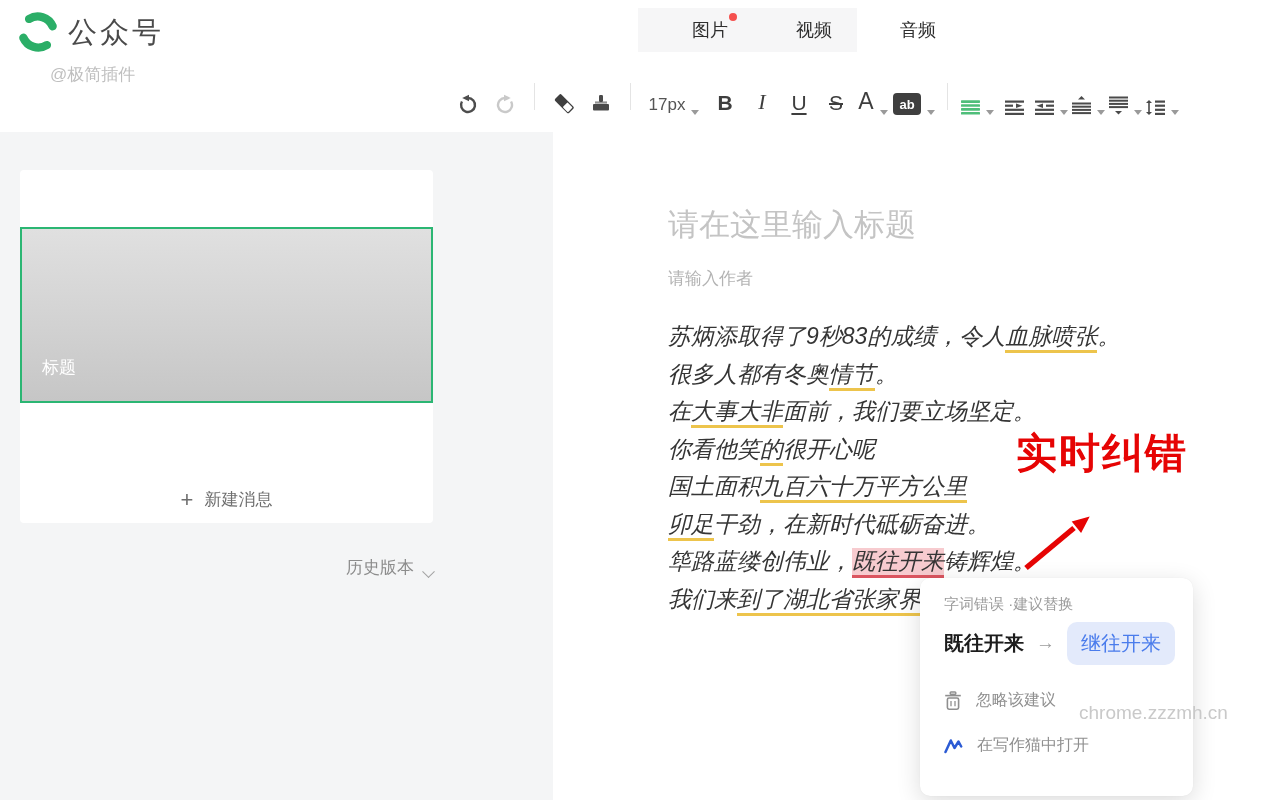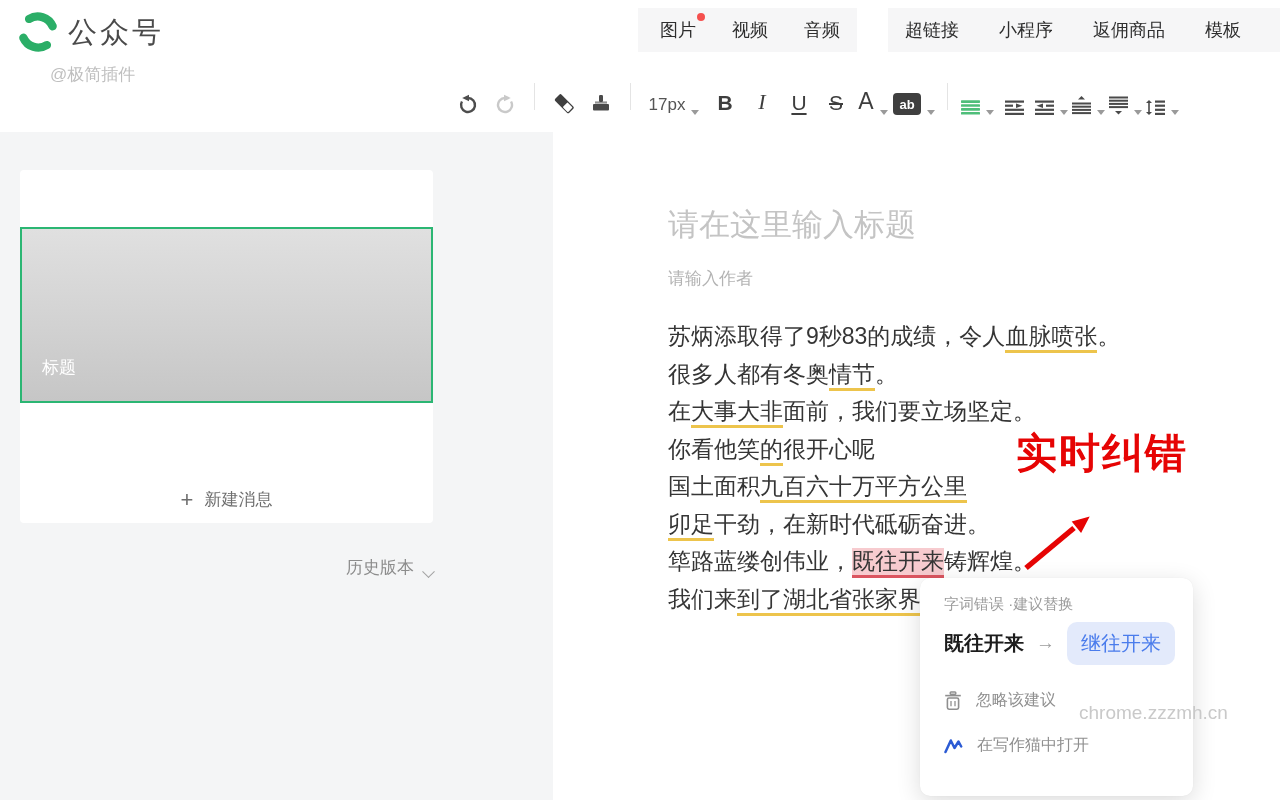--- a/index.html
+++ b/index.html
@@ -12,21 +12,21 @@
 
   
   .header { position:absolute; left:0; top:0; width:1280px; height:60px; background:#fff; }
   .logo { position:absolute; left:15px; top:9px; width:46px; height:46px; }
   .brand { position:absolute; left:68px; top:13px; font-size:29px; color:#4a4a4a; letter-spacing:3px; }
   .plugin-wm { position:absolute; left:50px; top:63px; font-size:17px; color:#bfbfbf; z-index:5; }
 
   .tab-group { position:absolute; top:8px; height:44px; background:#f6f6f7; display:flex; align-items:center; }
   .tab-group.media  { left:638px; width:219px; padding:0 22px; gap:36px; }
   .tab-group.insert { left:888px; width:392px; padding:0 17px; gap:40px; }
-  .tab { position:relative; font-size:18px; color:#2e2e2e; cursor:pointer; white-space:nowrap; }
+  .tab { position:relative; font-size:18px; color:#2e2e2e; cursor:pointer; white-space:nowrap;margin-left:32px; }
   .dot { position:absolute; top:-5px; right:-9px; width:8px; height:8px; border-radius:50%; background:#f5504e; }
 
   
   .toolbar { position:absolute; left:451px; top:60px; width:829px; height:72px;
              display:flex; align-items:center; gap:3px; overflow:hidden; background:#fff; }
   .tool { display:flex; align-items:flex-end; justify-content:center; min-width:34px; height:38px;
           color:#3f3f3f; cursor:pointer; flex:none; }
   .tool svg { display:block; }
   .sep { width:1px; height:27px; background:#e4e4e4; margin:0 9px; flex:none; }
   .caret { width:0; height:0; border-left:4px solid transparent; border-right:4px solid transparent;
@@ -54,21 +54,21 @@
   .history { position:absolute; left:20px; top:424px; width:413px; display:flex; justify-content:flex-end;
              align-items:flex-end; font-size:17px; color:#8c8c8c; cursor:pointer; }
   .chev { width:9px; height:9px; border-right:1.7px solid #a3a3a3; border-bottom:1.7px solid #a3a3a3;
           transform:rotate(45deg) translate(-2px,-2px); margin-left:10px; display:inline-block; }
 
   
   .editor { position:absolute; left:553px; top:132px; width:727px; height:668px; background:#fff; }
   .title-ph { position:absolute; left:115px; top:72px; font-size:31px; color:#c4c4c4; }
   .author-ph { position:absolute; left:115px; top:135px; font-size:17px; color:#b3b3b3; }
   .editor-body { position:absolute; left:115px; top:186px; width:560px; }
-  .editor-body p { font-size:23px; line-height:37.5px; color:#353535; white-space:nowrap; }
+  .editor-body p { font-size:23px; line-height:37.5px; color:#353535; white-space:nowrap;font-style:italic; }
   .mark-yellow { border-bottom:3px solid #edc44c; padding-bottom:1px; }
   .mark-error  { background:#f7cbcf; border-bottom:3px solid #db5560; padding-bottom:1px; }
 
   
   .annotation { position:absolute; left:1016px; top:426px; font-size:41px; font-weight:bold;
                 color:#e60404; letter-spacing:2px; z-index:6; white-space:nowrap; }
   .annotation-arrow { position:absolute; left:1016px; top:500px; z-index:6; }
 
   
   .popup { position:absolute; left:920px; top:578px; width:273px; height:218px; background:#fff;
@@ -104,26 +104,20 @@
 
     <div class="tab-group media">
       <div class="tab">
         <span>图片</span>
         <span class="dot"></span>
       </div>
       <div class="tab">视频</div>
       <div class="tab">音频</div>
     </div>
 
-    <div class="tab-group insert">
-      <div class="tab">超链接</div>
-      <div class="tab">小程序</div>
-      <div class="tab">返佣商品</div>
-      <div class="tab">模板</div>
-    </div>
   </div>
 
   <div class="toolbar">
     <div class="tool">
       <svg width="22" height="22" viewBox="0 0 22 22">
         <path d="M4.94 8.5 A7 7 0 1 0 11 5" fill="none" stroke="#4d4d4d" stroke-width="2.4"></path>
         <polygon points="5.2,5 12,1.8 12,8.2" fill="#4d4d4d"></polygon>
       </svg>
     </div>
     <div class="tool redo-muted">

